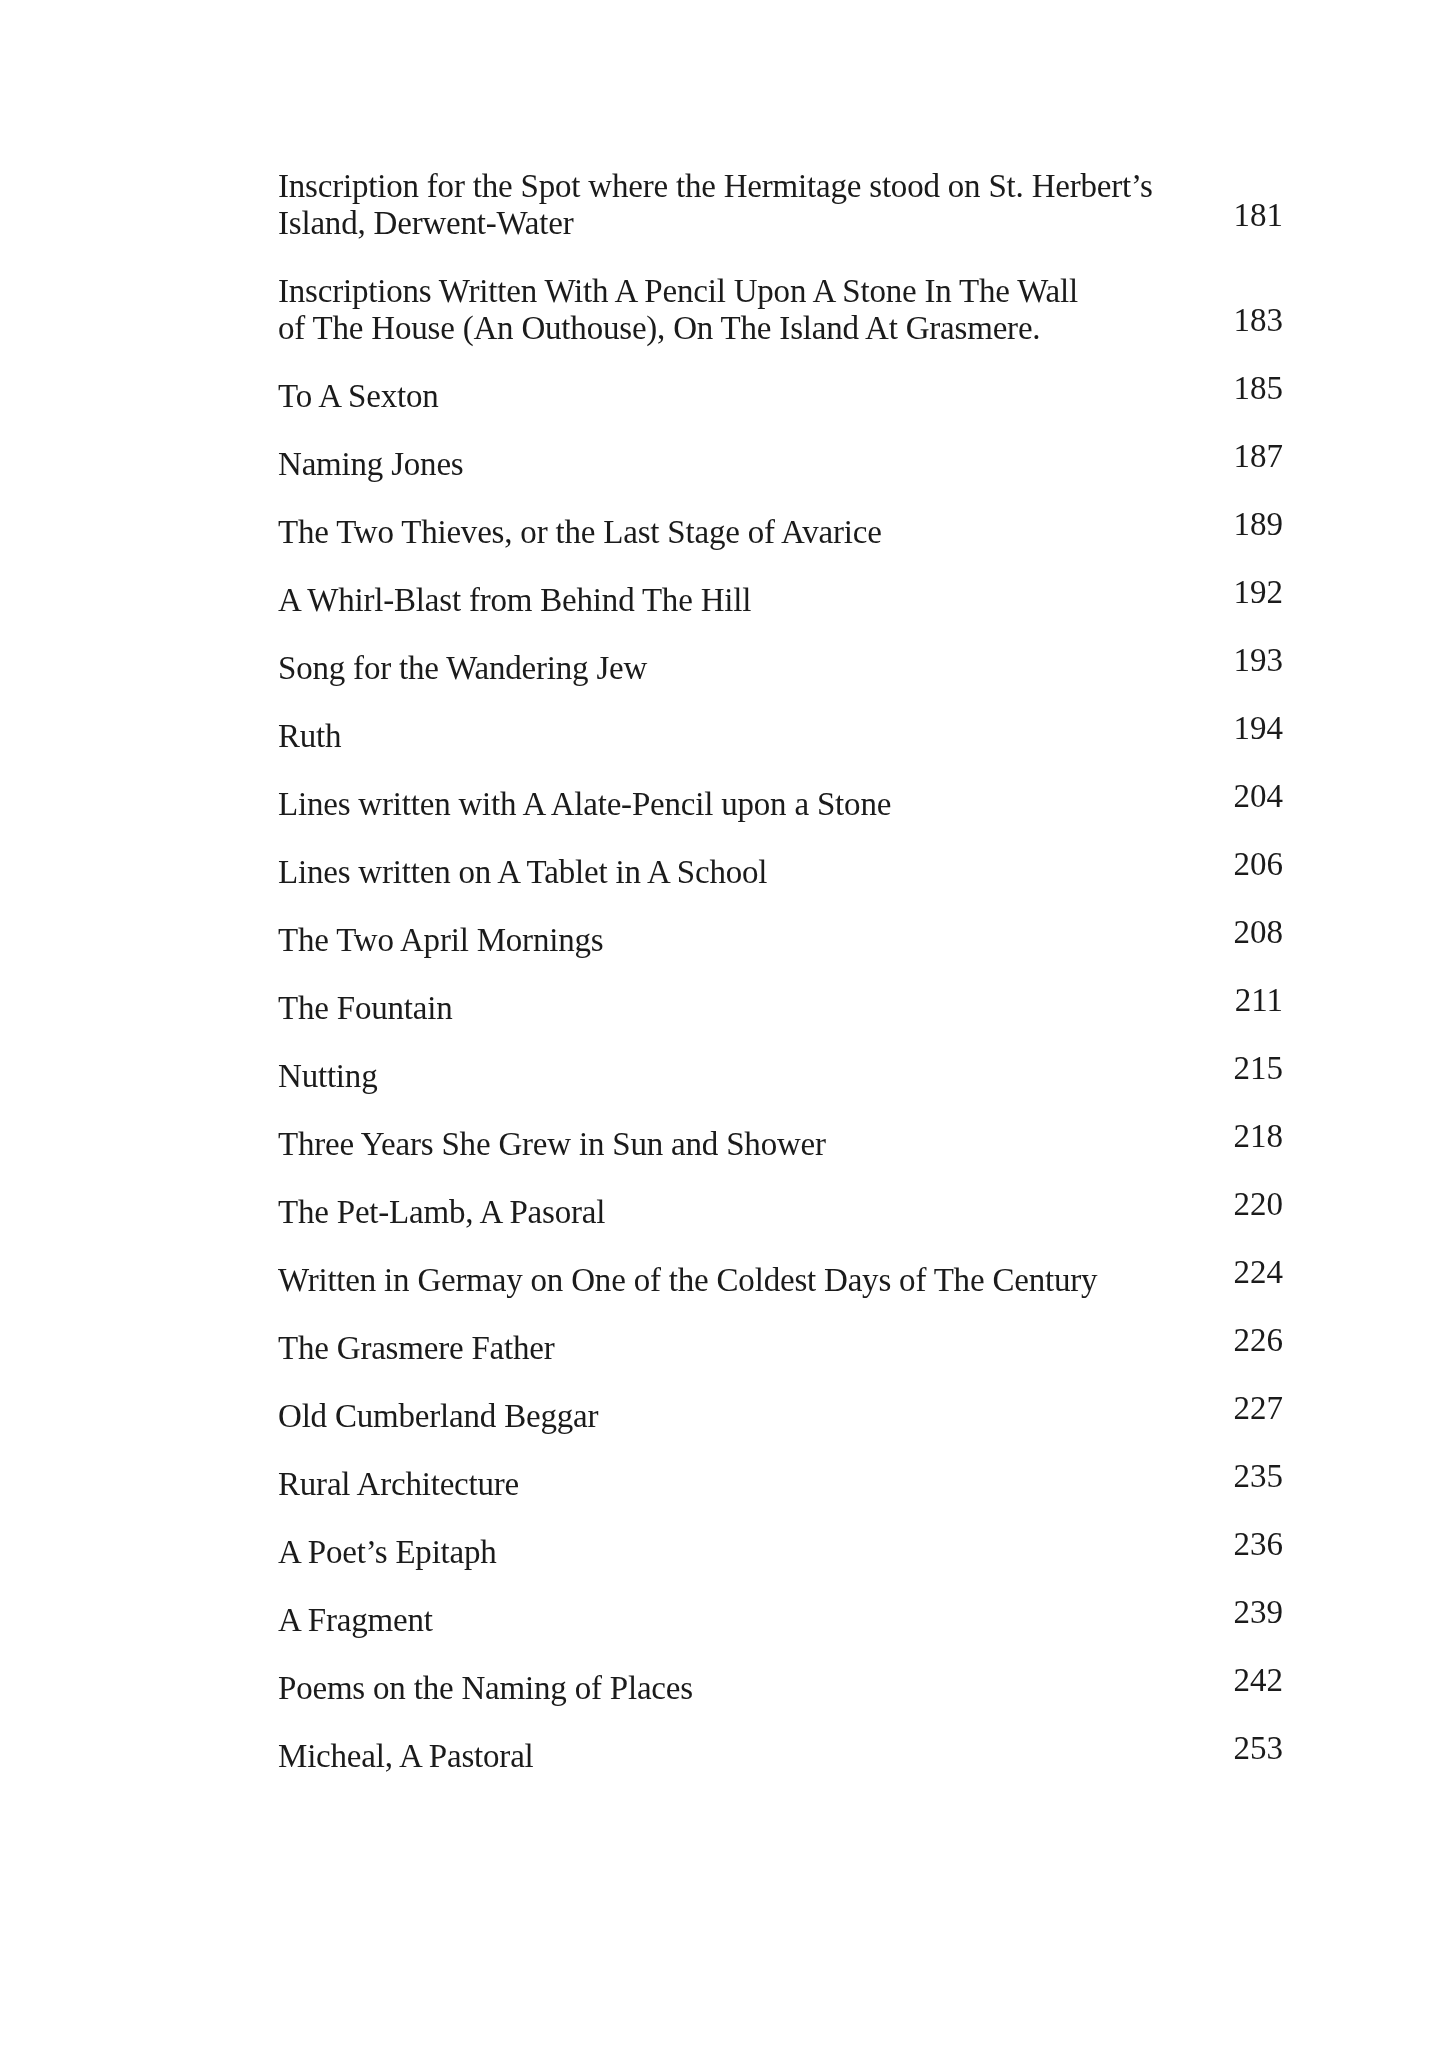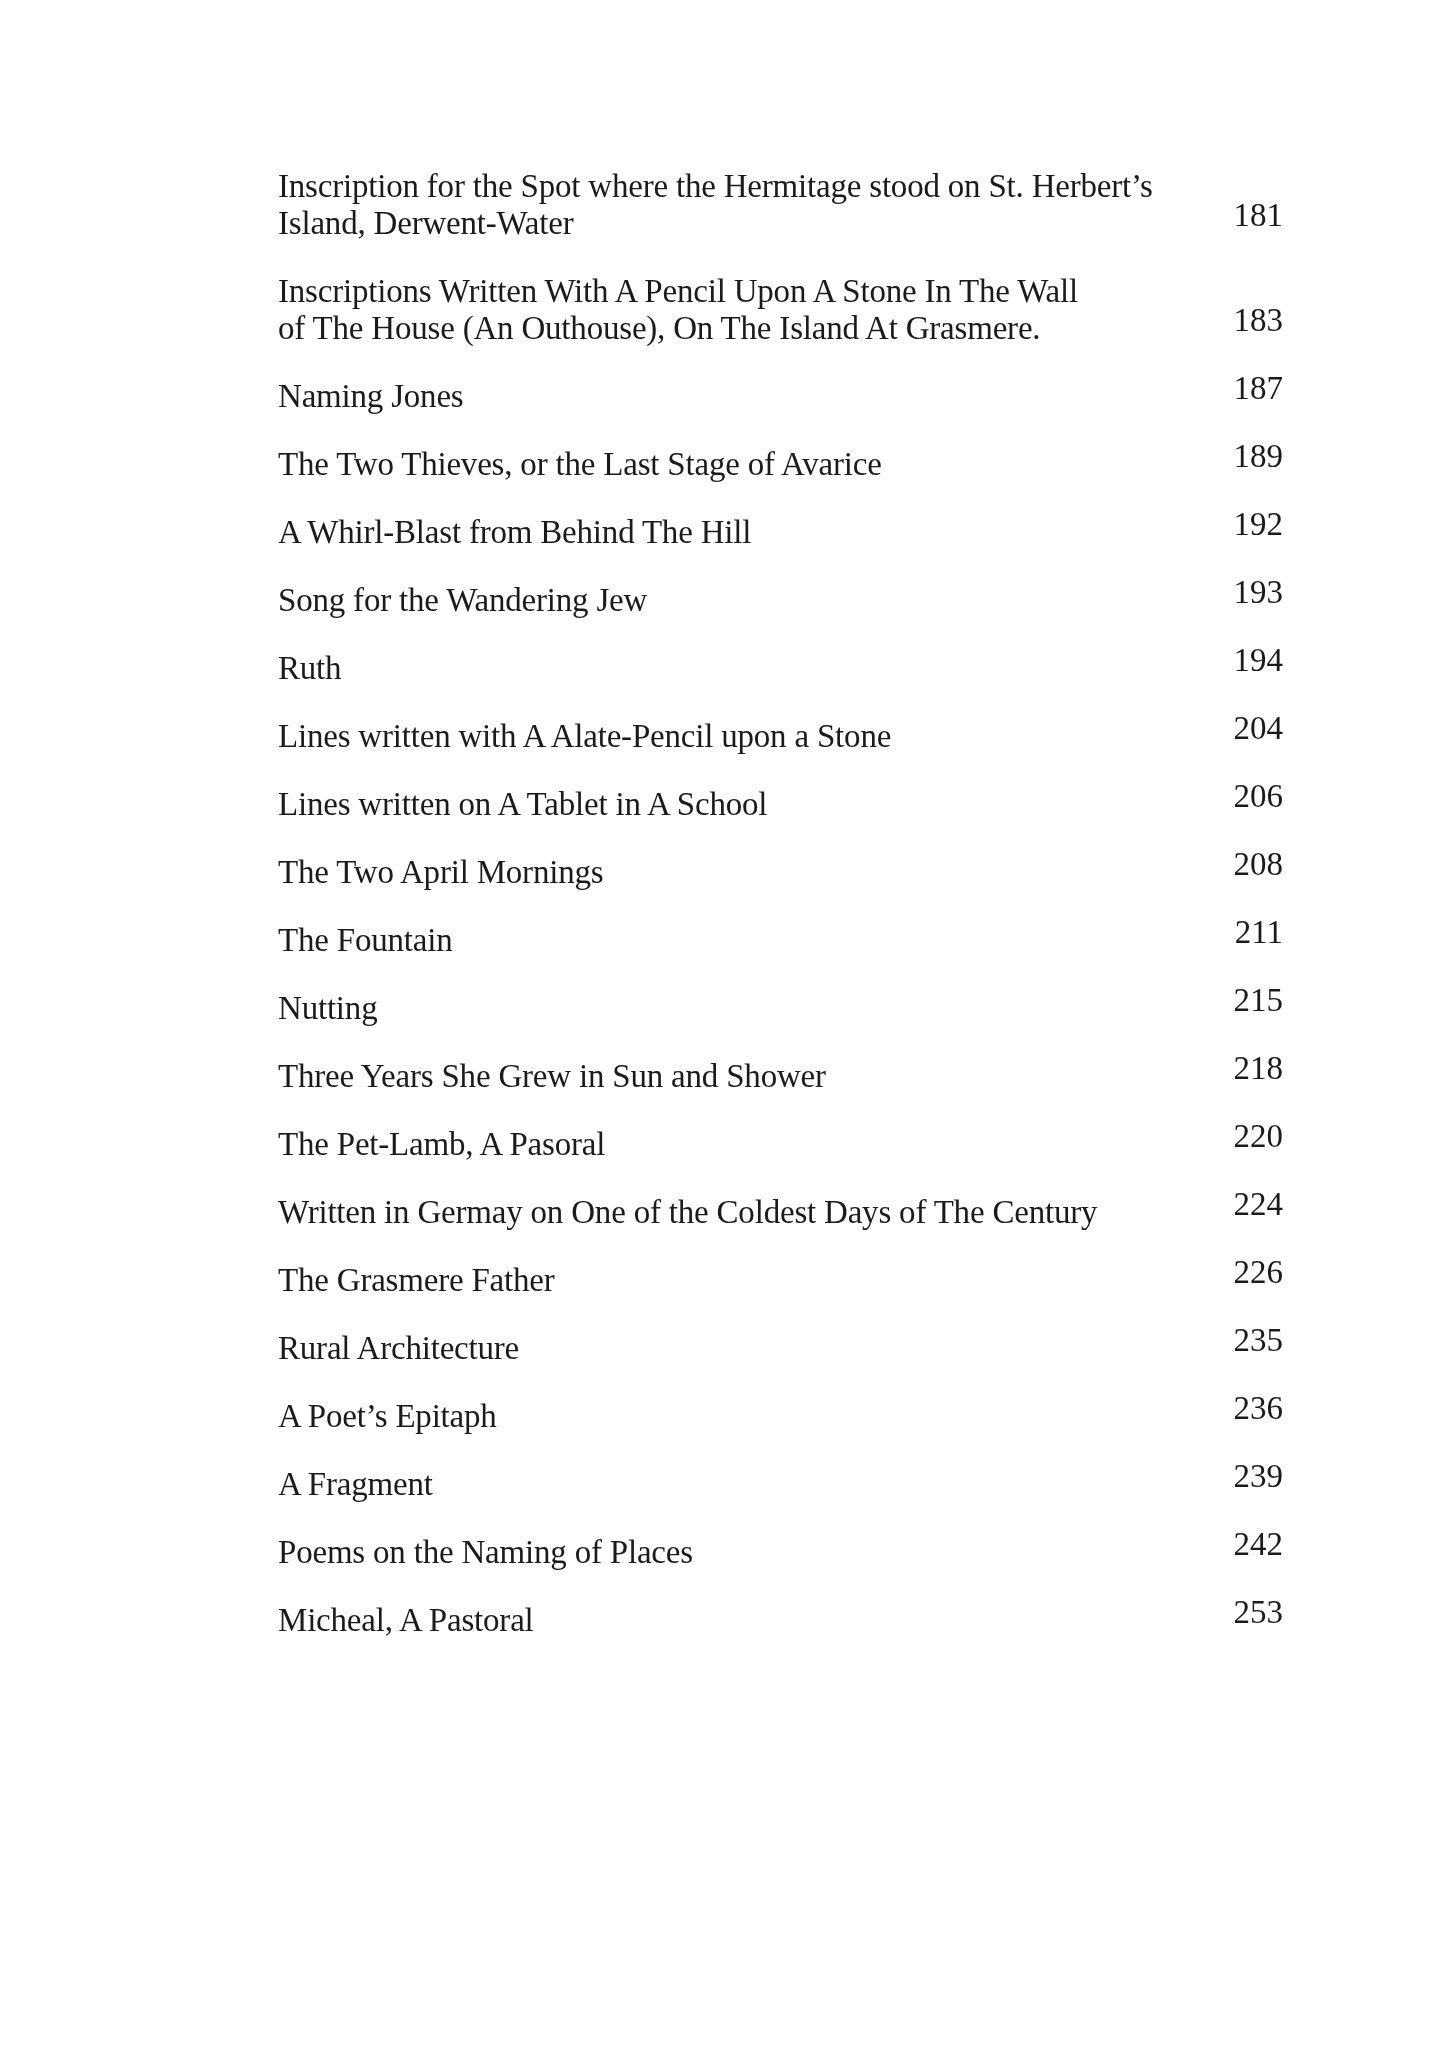--- a/index.html
+++ b/index.html
@@ -56,20 +56,24 @@
 Island, Derwent-Water</span>
     <span class="toc-page">181</span>
   </div>
 
   <div class="toc-row">
     <span class="toc-title">Inscriptions Written With A Pencil Upon A Stone In The Wall
 of The House (An Outhouse), On The Island At Grasmere.</span>
     <span class="toc-page">183</span>
   </div>
 
+  <div class="toc-row">
+    <span class="toc-title">To A Sexton</span>
+    <span class="toc-page">185</span>
+  </div>
 
   <div class="toc-row">
     <span class="toc-title">Naming Jones</span>
     <span class="toc-page">187</span>
   </div>
 
   <div class="toc-row">
     <span class="toc-title">The Two Thieves, or the Last Stage of Avarice</span>
     <span class="toc-page">189</span>
   </div>
@@ -127,20 +131,24 @@
   <div class="toc-row">
     <span class="toc-title">Written in Germay on One of the Coldest Days of The Century</span>
     <span class="toc-page">224</span>
   </div>
 
   <div class="toc-row">
     <span class="toc-title">The Grasmere Father</span>
     <span class="toc-page">226</span>
   </div>
 
+  <div class="toc-row">
+    <span class="toc-title">Old Cumberland Beggar</span>
+    <span class="toc-page">227</span>
+  </div>
 
   <div class="toc-row">
     <span class="toc-title">Rural Architecture</span>
     <span class="toc-page">235</span>
   </div>
 
   <div class="toc-row">
     <span class="toc-title">A Poet’s Epitaph</span>
     <span class="toc-page">236</span>
   </div>

